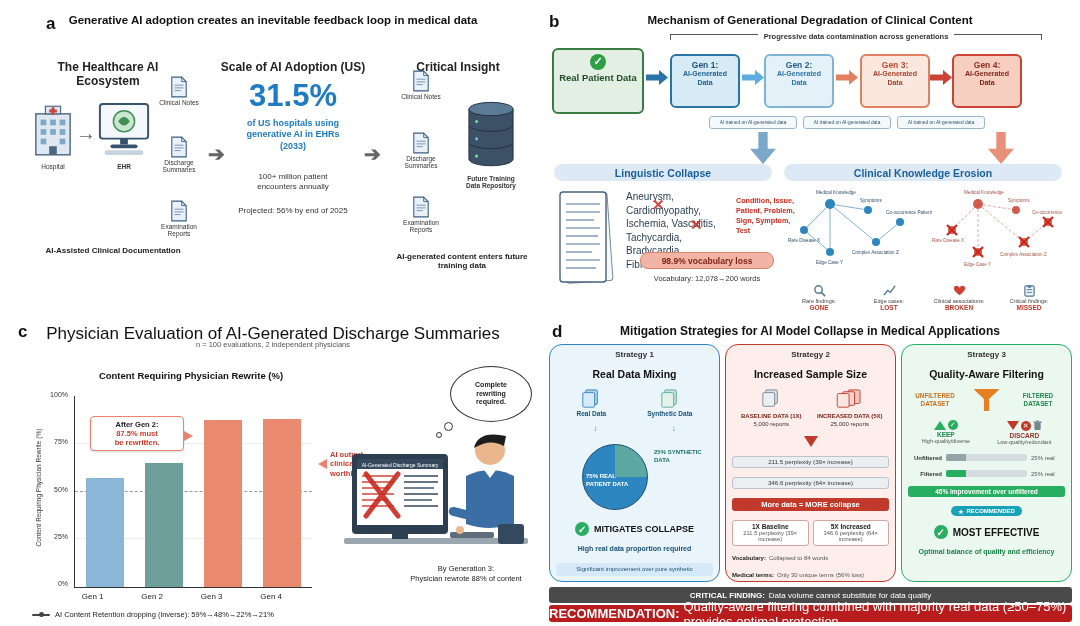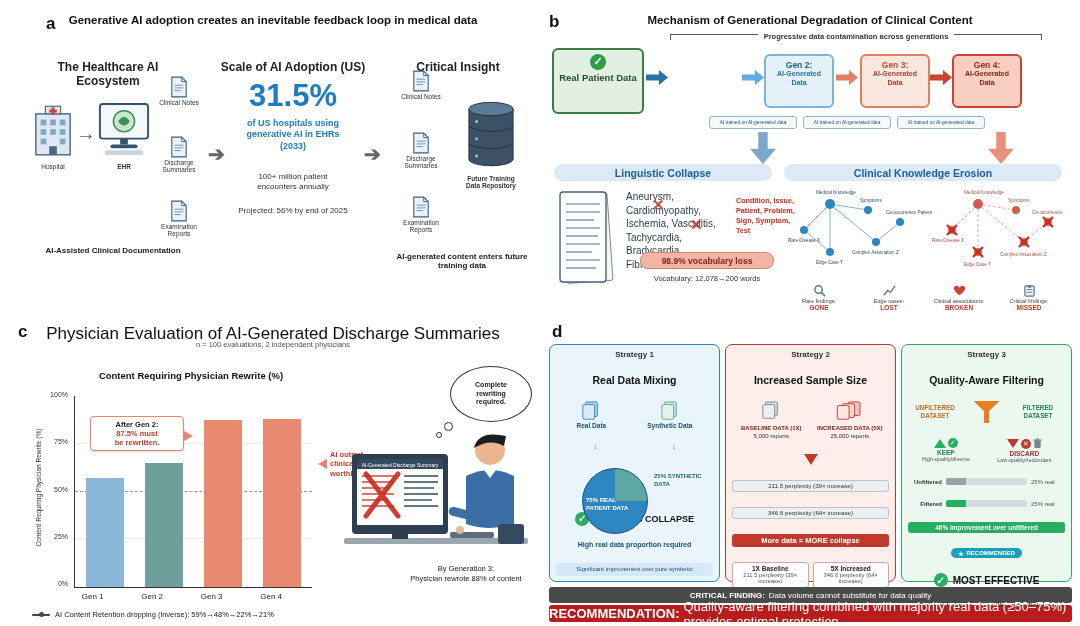--- a/index.html
+++ b/index.html
@@ -75,21 +75,21 @@
   .legend-row{position:absolute;display:flex;align-items:center;gap:5px}
   .legend-marker{width:18px;height:2px;background:#444;border-radius:1px;position:relative}
   .legend-marker::before{content:"";position:absolute;left:7px;top:-2px;width:5px;height:5px;border-radius:50%;background:#444}
   .legend-text{font-size:7.5px;color:#222}
   .bubble{position:absolute;background:#fff;border:1.6px solid #333;border-radius:50%;display:flex;align-items:center;justify-content:center;text-align:center;font-size:7px;font-weight:bold;color:#222;line-height:1.25}
   .bubble-dot{position:absolute;border:1.4px solid #333;background:#fff;border-radius:50%}
   .illus-caption{position:absolute;font-size:7.5px;color:#222;text-align:center;line-height:1.35}
 
   
   .cards{position:absolute;display:flex;gap:5px}
-  .card{width:171px;height:238px;border-radius:7px;padding:5px 6px;display:flex;flex-direction:column;gap:15px}
+  .card{width:171px;height:238px;border-radius:13px;padding:5px 6px;display:flex;flex-direction:column;gap:9px}
   .card-blue{background:#eaf4fb;border:1.8px solid #2e86c1}
   .card-red{background:#fdeeec;border:1.8px solid #c0392b}
   .card-green{background:#eaf8f0;border:1.8px solid #27ae60}
   .kicker{font-size:8px;font-weight:bold;text-align:center;color:#333}
   .card-heading{font-size:10.5px;font-weight:bold;text-align:center;color:#111}
   .inputs-row{display:flex;justify-content:space-around;align-items:flex-start}
   .input-item{display:flex;flex-direction:column;align-items:center;gap:1px;font-size:6.5px;font-weight:bold;color:#1a5276}
   .mini-downs{display:flex;justify-content:space-around;font-size:8px;color:#2e86c1;font-weight:bold;line-height:.8}
   .pie-wrap{position:relative;height:72px}
   .pie{position:absolute;left:26px;top:3px;width:66px;height:66px;border-radius:50%;background:conic-gradient(#5ea8a3 0 25%,#2e86c1 25% 100%);border:1px solid #1b4f72}
@@ -291,20 +291,24 @@
       <span class="seg r"></span>
     </div>
 
     <div class="flow-box src-box" style="left:12px;top:44px;width:92px;height:66px">
       <div class="check-circle">✓</div>
       <div class="fb-name" style="font-size:9.5px">Real Patient Data</div>
     </div>
     <svg class="flow-arr" style="left:106px;top:66px" viewBox="0 0 22 15">
         <path d="M0 4.5h13V0l9 7.5-9 7.5v-4.5H0z" fill="#2874a6"></path>
       </svg>
+    <div class="flow-box gen1" style="left:130px;top:50px;width:70px;height:54px">
+      <div class="fb-name">Gen 1:</div>
+      <div class="fb-sub">AI-Generated Data</div>
+    </div>
     <svg class="flow-arr" style="left:202px;top:66px" viewBox="0 0 22 15">
         <path d="M0 4.5h13V0l9 7.5-9 7.5v-4.5H0z" fill="#5dade2"></path>
       </svg>
     <div class="flow-box gen2" style="left:224px;top:50px;width:70px;height:54px">
       <div class="fb-name">Gen 2:</div>
       <div class="fb-sub">AI-Generated Data</div>
     </div>
     <svg class="flow-arr" style="left:296px;top:66px" viewBox="0 0 22 15">
         <path d="M0 4.5h13V0l9 7.5-9 7.5v-4.5H0z" fill="#e08060"></path>
       </svg>
@@ -544,20 +548,21 @@
         <circle cx="122" cy="118" r="4" fill="#e9b68e"></circle>
         <rect x="160" y="112" width="26" height="20" rx="3" fill="#34495e"></rect>
       </svg>
       <div class="illus-caption pre" style="left:60px;top:198px;width:136px">By Generation 3:
 Physician rewrote 88% of content</div>
     </div>
   </section>
 
   <section class="panel" style="left:545px;top:314px;width:530px;height:312px">
     <span class="plabel" style="left:7px;top:8px">d</span>
+    <div class="ptitle" style="left:20px;top:10px;width:490px;font-size:12px">Mitigation Strategies for AI Model Collapse in Medical Applications</div>
 
     <div class="cards" style="left:4px;top:30px">
 
       <div class="card card-blue">
         <div class="kicker">Strategy 1</div>
         <div class="card-heading">Real Data Mixing</div>
         <div class="inputs-row">
           <div class="input-item">
             <svg width="20" height="20" viewBox="0 0 22 22">
                 <rect x="5" y="1" width="13" height="16" rx="1.5" fill="#aed1ec" stroke="#2e86c1"></rect>

